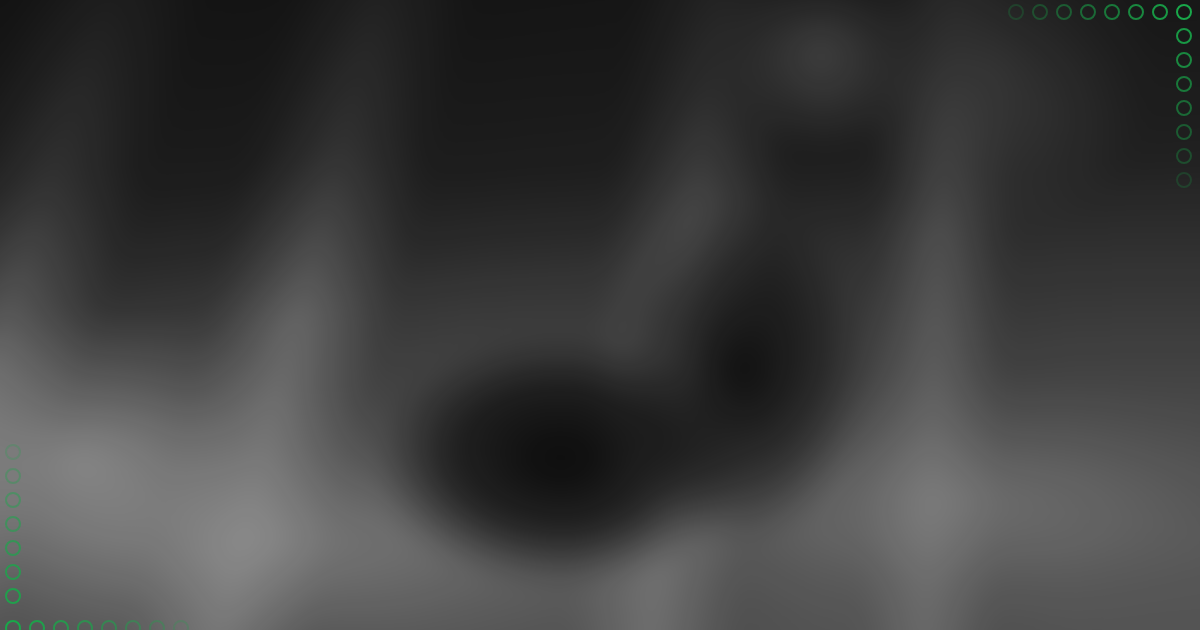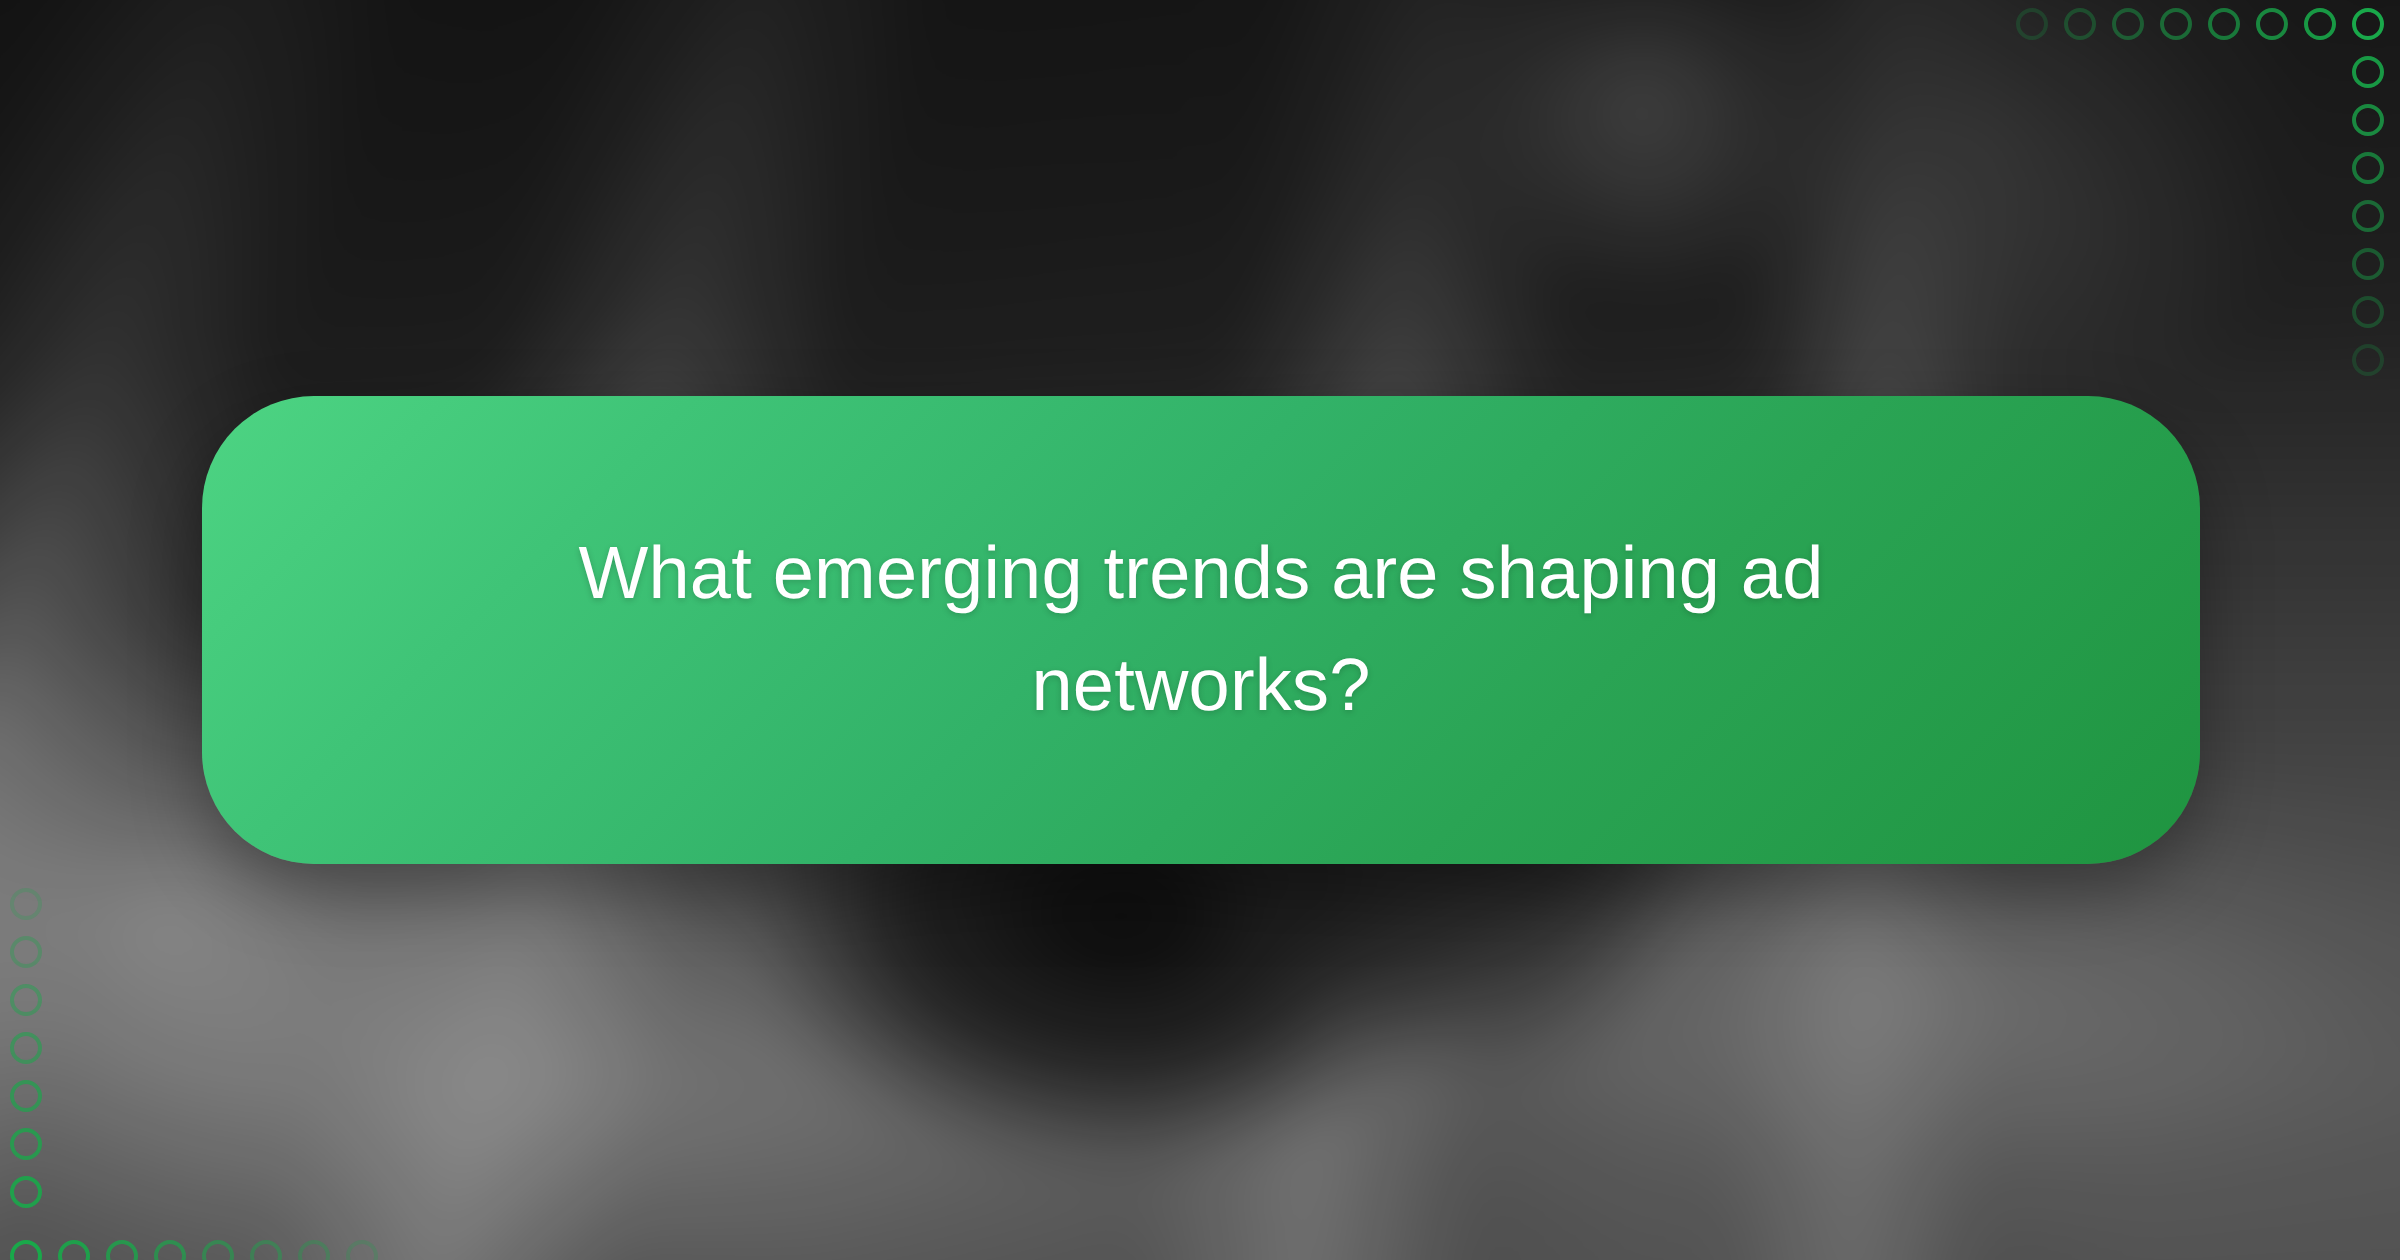--- a/index.html
+++ b/index.html
@@ -130,17 +130,14 @@
       <div class="dot" style="left: 173px; top: 182px; border-color: rgb(25, 168, 74); opacity: 0.22;"></div>
       <div class="dot" style="left: 5px; top: 6px; border-color: rgb(25, 168, 74); opacity: 0.22;"></div>
       <div class="dot" style="left: 5px; top: 30px; border-color: rgb(25, 168, 74); opacity: 0.33;"></div>
       <div class="dot" style="left: 5px; top: 54px; border-color: rgb(25, 168, 74); opacity: 0.44;"></div>
       <div class="dot" style="left: 5px; top: 78px; border-color: rgb(25, 168, 74); opacity: 0.55;"></div>
       <div class="dot" style="left: 5px; top: 102px; border-color: rgb(25, 168, 74); opacity: 0.66;"></div>
       <div class="dot" style="left: 5px; top: 126px; border-color: rgb(25, 168, 74); opacity: 0.78;"></div>
       <div class="dot" style="left: 5px; top: 150px; border-color: rgb(25, 168, 74); opacity: 0.89;"></div>
     </div>
 
-  <div class="question-card">
-    <div class="question-text">What emerging trends are shaping ad networks?</div>
-  </div>
 
 </div>
 
 </body></html>

